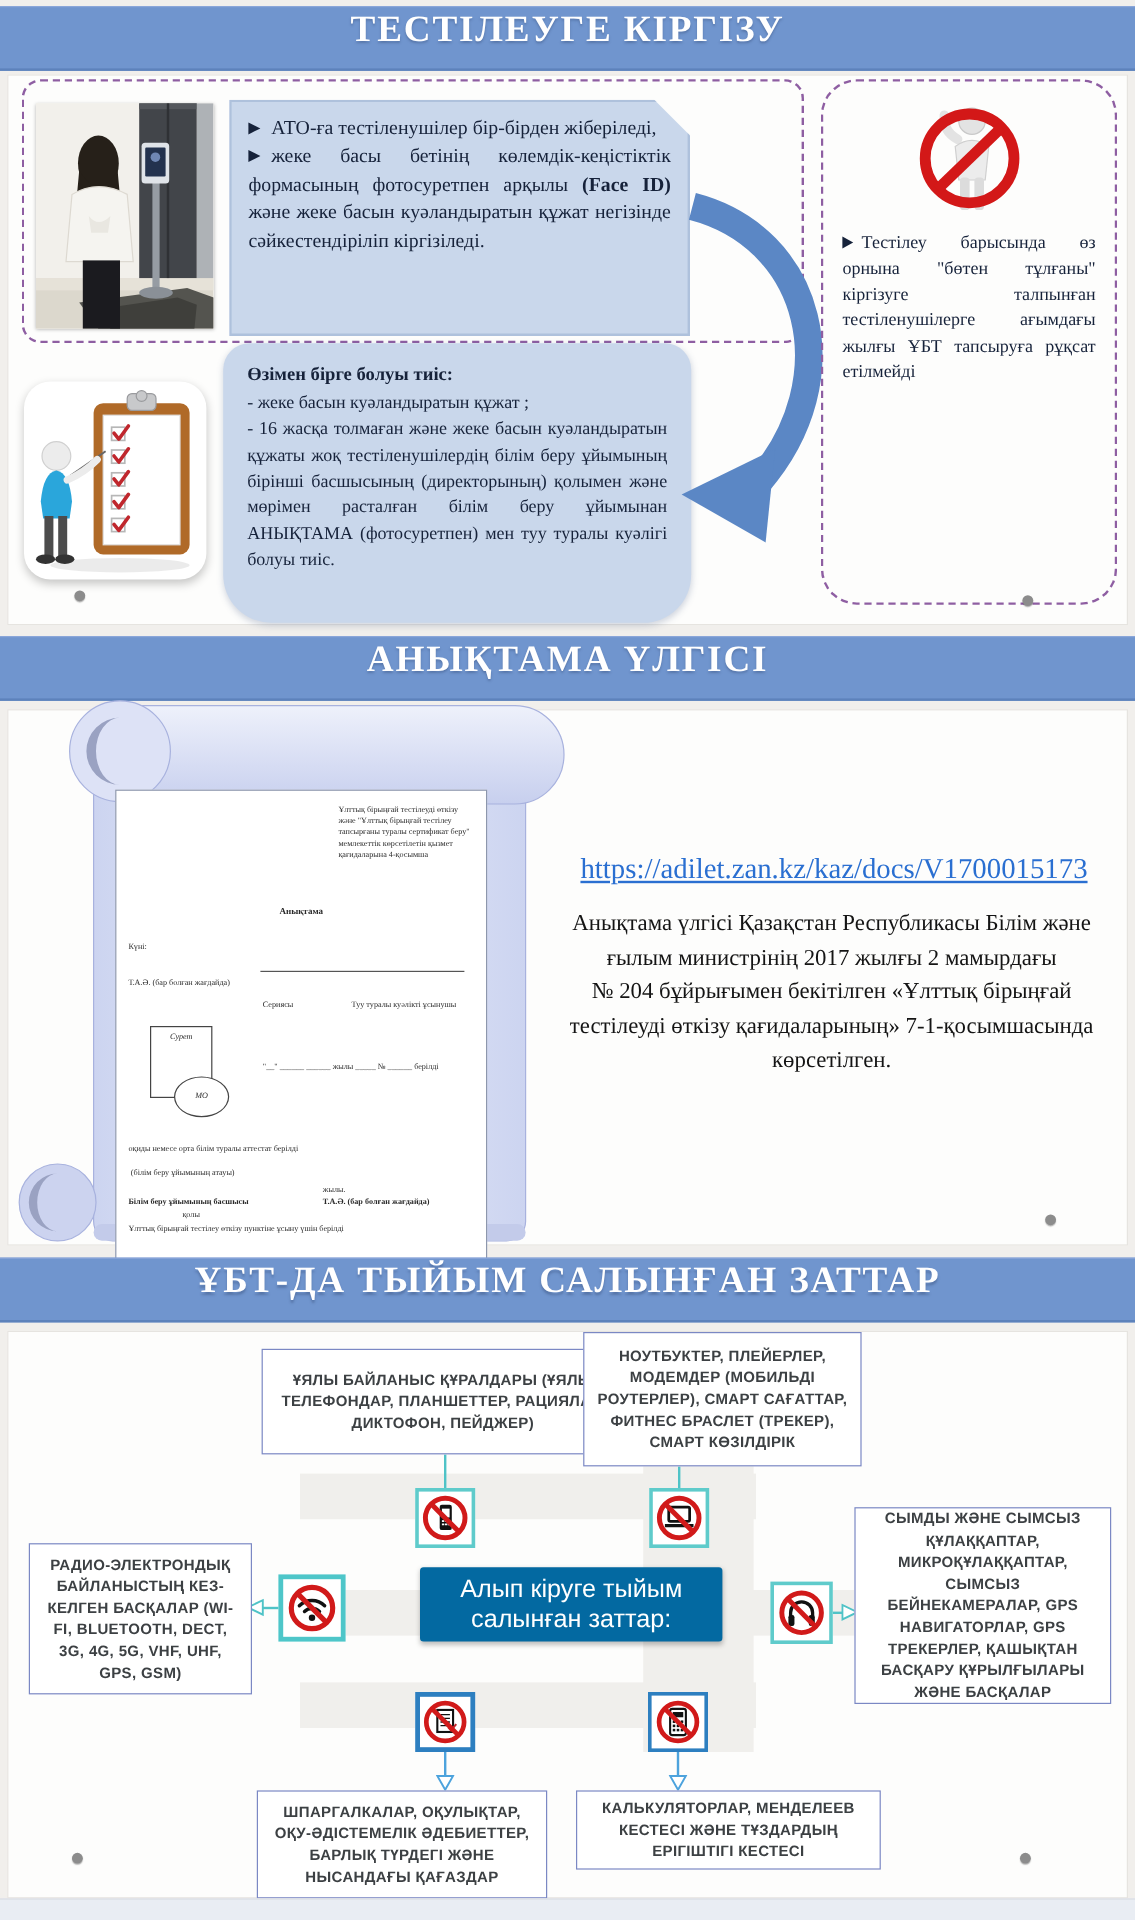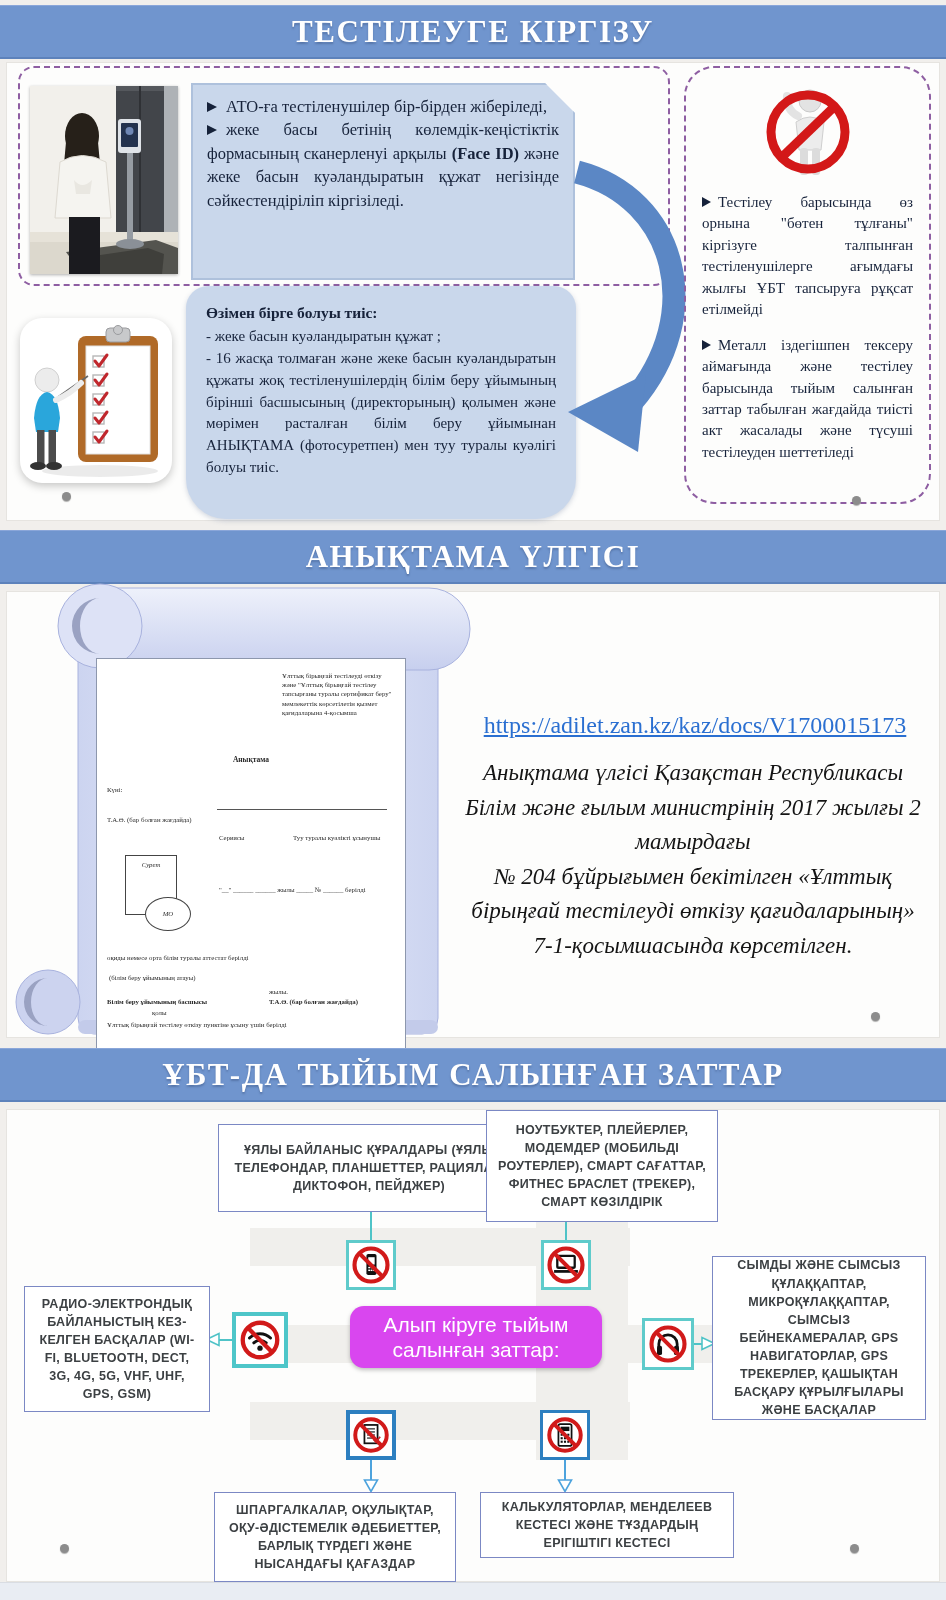--- a/index.html
+++ b/index.html
@@ -3,21 +3,21 @@
 <meta charset="utf-8">
 <style>
   * { margin:0; padding:0; box-sizing:border-box; }
   body { background:#e8e6e2; font-family:"Liberation Serif", serif; }
   .page { position:relative; width:946px; height:1600px; background:#f1efec; overflow:hidden; margin:0 auto; }
   .abs { position:absolute; }
 
   
   .band { position:absolute; left:0; width:946px; height:54px; background:#7095ce;
           border-top:1px solid #8aa6d9; border-bottom:2px solid #5d82bb;
-          display:flex; align-items:center; justify-content:center; }
+          display:flex; align-items:flex-start; justify-content:center; }
   .band .btitle { font-family:"Liberation Serif", serif; font-weight:bold; font-size:31px;
           color:#ffffff; letter-spacing:1.5px; text-shadow:0 2px 2px rgba(40,60,100,.35); }
 
   .panel { position:absolute; left:6px; width:934px; background:#fdfdfc; border:1px solid #e6e4e0; }
 
   
   .dashedbox { position:absolute; border:2px dashed #8e5ea2; background:transparent; }
   .bluebox { position:absolute; background:#c9d7eb; color:#16223a; }
   .bluebox1 { clip-path:polygon(0 0, calc(100% - 30px) 0, 100% 30px, 100% 100%, 0 100%);
               box-shadow:inset 0 0 0 2px #aec1dc; padding:12px 16px; font-size:16.5px; line-height:1.42;
@@ -28,34 +28,34 @@
          border-top:5.5px solid transparent; border-bottom:5.5px solid transparent; margin-right:9px; }
   .tri.sm { border-left-width:9px; margin-right:7px; }
   .ruletext { font-size:15px; line-height:1.43; text-align:justify; color:#16223a; margin-bottom:14px; }
   .whitetile { position:absolute; background:#fff; border-radius:22px; box-shadow:0 3px 8px rgba(0,0,0,.22); }
 
   .dot { position:absolute; width:9px; height:9px; border-radius:50%; background:#8c8c8c; box-shadow:0 1px 1px rgba(0,0,0,.3); }
 
   
   .linkline { position:absolute; text-align:center; font-size:24px; }
   .linkline a { color:#2a6fd1; }
-  .desc { position:absolute; text-align:center; font-size:23px; line-height:1.5; color:#141414; white-space:pre-line;font-style:italic; }
+  .desc { position:absolute; text-align:center; font-size:19px; line-height:1.5; color:#141414; white-space:pre-line; }
 
   .doc { position:absolute; background:#ffffff; border:1px solid #8d97ad; font-size:6.8px; color:#2a2a2a;
          font-family:"Liberation Serif", serif; }
   .doc .d { position:absolute; line-height:1.35; }
   .doc .ul { display:inline-block; border-bottom:0.8px solid #555; }
 
   
   .stripe { position:absolute; background:#f0efec; }
   .dbox { position:absolute; background:#fff; border:1.6px solid #7b88c4; color:#3c4043;
           font-family:"Liberation Sans", sans-serif; font-weight:bold; font-size:12.5px; line-height:1.45;
           letter-spacing:.3px; display:flex; align-items:center; justify-content:center; text-align:center;
           padding:6px 9px; }
-  .centerbox { position:absolute; background:#d946ef; border-radius:14px; color:#fff;
+  .centerbox { position:absolute; background:#0369a1; border-radius:3px; color:#fff;
           font-family:"Liberation Sans", sans-serif; font-size:21px; line-height:1.2; text-align:center;
           display:flex; align-items:center; justify-content:center; padding:4px 10px;
           box-shadow:0 2px 4px rgba(0,0,0,.25); }
   .picon { position:absolute; background:#fff; display:flex; align-items:center; justify-content:center; }
   .conn { position:absolute; background:#4fc3c7; }
   .conn.blue { background:#4da3dd; }
   .ah { position:absolute; }
 
   .bottomstrip { position:absolute; left:0; bottom:0; width:946px; height:18px; background:#e9edf3; border-top:1px solid #d9dde3; }
 </style>
@@ -94,21 +94,21 @@
       <path d="M44 94 q8 10 18 0 l-2 14 h-14 z" fill="#e9e7e1"></path>
       <rect x="39" y="131" width="31" height="57" fill="#1b1b1f"></rect>
     </svg>
   </div>
 
   <div class="bluebox bluebox1" style="left:191px; top:83px; width:384px; height:197px;">
     <div>
       <span class="tri"></span><span>АТО-ға тестіленушілер бір-бірден жіберіледі,</span>
     </div>
     <div>
-      <span class="tri"></span><span>жеке басы бетінің көлемдік-кеңістіктік формасының сканерленуі арқылы </span><b>(Face ID)</b><span> және жеке басын куәландыратын құжат негізінде сәйкестендіріліп кіргізіледі.</span>
+      <span class="tri"></span><span>жеке басы бетінің көлемдік-кеңістіктік формасының фотосуретпен арқылы </span><b>(Face ID)</b><span> және жеке басын куәландыратын құжат негізінде сәйкестендіріліп кіргізіледі.</span>
     </div>
   </div>
 
   <div class="whitetile" style="left:20px; top:318px; width:152px; height:165px;">
     <svg width="152" height="165" viewBox="0 0 152 165">
       <ellipse cx="80" cy="153" rx="58" ry="6" fill="rgba(0,0,0,0.08)"></ellipse>
       <rect x="58" y="18" width="80" height="126" rx="8" fill="#b06a28"></rect>
       <rect x="66" y="28" width="64" height="108" fill="#ffffff" stroke="#e2e2e2"></rect>
       <rect x="86" y="10" width="24" height="14" rx="4" fill="#c8c9cb" stroke="#9a9b9e"></rect>
       <circle cx="98" cy="12" r="4.5" fill="#c8c9cb" stroke="#9a9b9e"></circle>
@@ -157,21 +157,20 @@
         <path d="M40 36 q-12 -6 -11 -20" stroke="#e3e3e3" stroke-width="8" fill="none" stroke-linecap="round"></path>
         <path d="M38 42 q14 -10 28 0 l-3 28 h-22 z" fill="#ececec" stroke="#cfcfcf"></path>
         <rect x="42" y="68" width="8" height="27" rx="3" fill="#dcdcdc"></rect>
         <rect x="54" y="68" width="8" height="27" rx="3" fill="#dcdcdc"></rect>
         <circle cx="50" cy="52" r="37" fill="none" stroke="#d31818" stroke-width="9"></circle>
         <line x1="77" y1="26" x2="23" y2="78" stroke="#d31818" stroke-width="9"></line>
       </svg>
     </div>
     <div style="padding:6px 16px 0 16px;">
       <p class="ruletext"><span class="tri sm"></span><span>Тестілеу барысында өз орнына "бөтен тұлғаны" кіргізуге талпынған тестіленушілерге ағымдағы жылғы ҰБТ тапсыруға рұқсат етілмейді</span></p>
-      <p class="ruletext"><span class="tri sm"></span><span>Металл іздегішпен тексеру аймағында және тестілеу барысында тыйым салынған заттар табылған жағдайда тиісті акт жасалады және түсуші тестілеуден шеттетіледі</span></p>
     </div>
   </div>
 
   <div class="dot" style="left:62px; top:492px;"></div>
   <div class="dot" style="left:852px; top:496px;"></div>
 
   <div class="band" style="top:530px;">
     <span class="btitle">АНЫҚТАМА ҮЛГІСІ</span>
   </div>
   <div class="panel" style="top:591px; height:447px;"></div>

